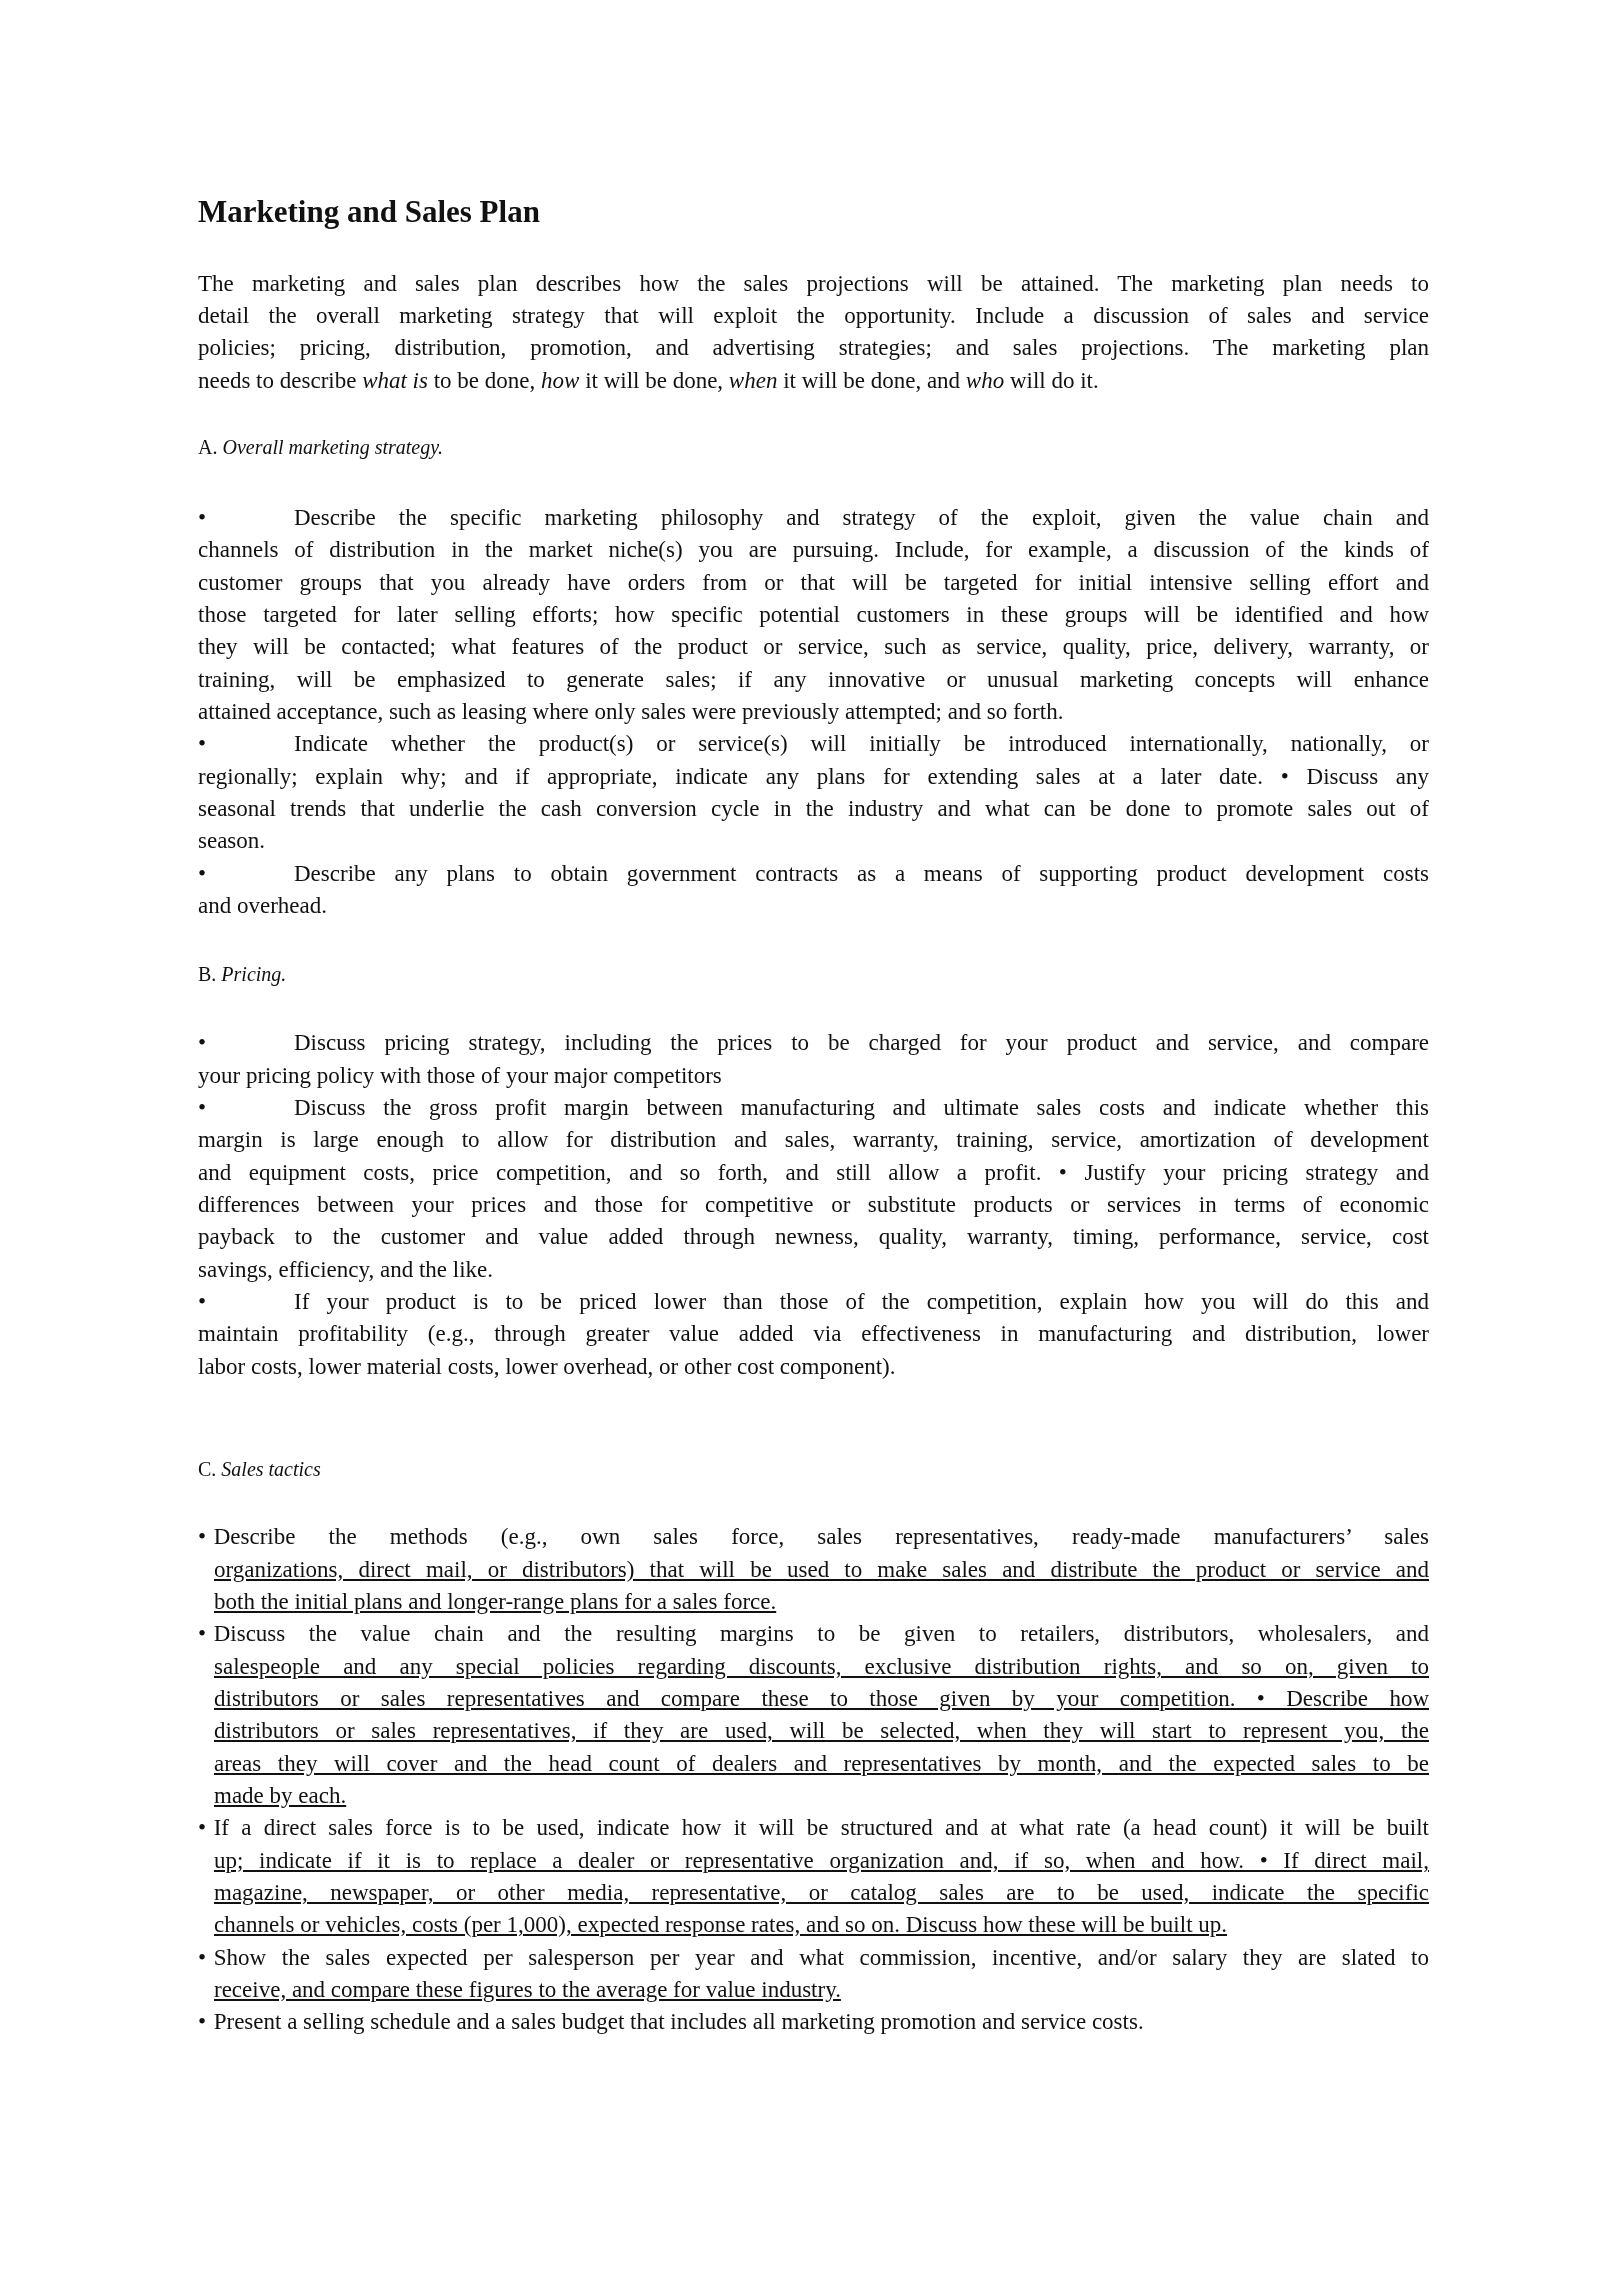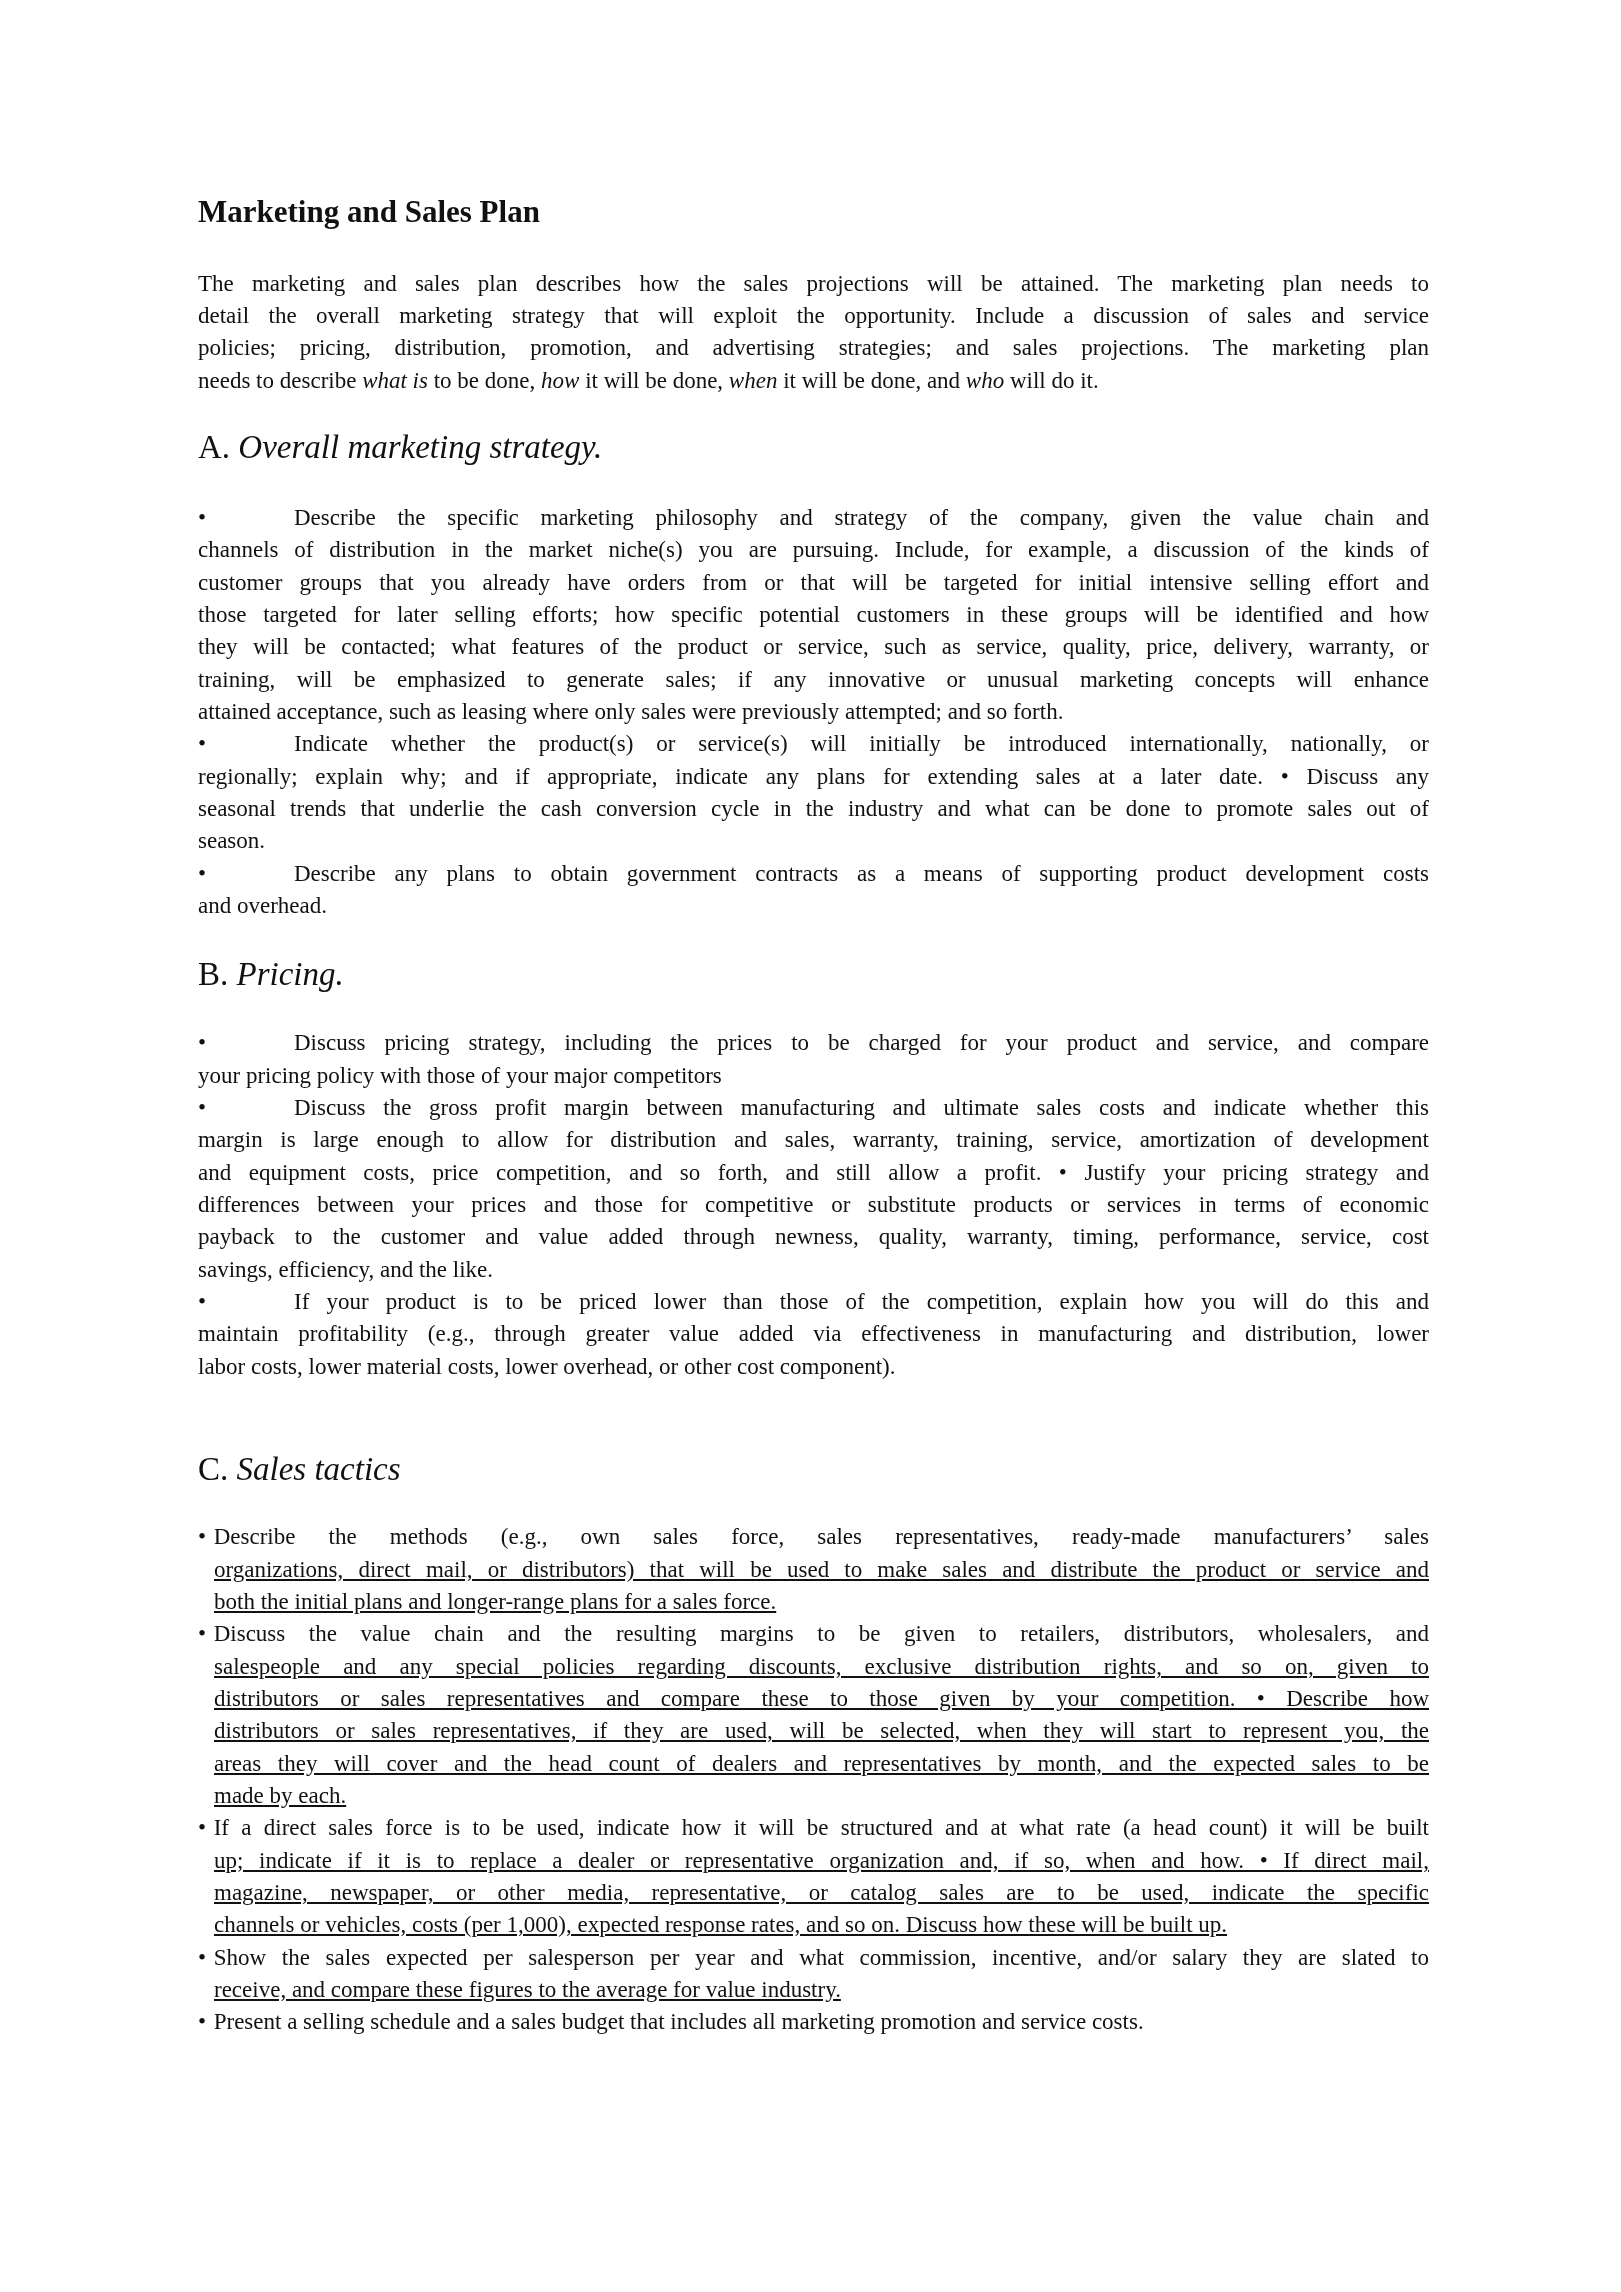--- a/index.html
+++ b/index.html
@@ -4,21 +4,21 @@
 <style>
   html, body { margin: 0; padding: 0; background: #ffffff; }
   body { width: 1621px; height: 2293px; position: relative; overflow: hidden;
          font-family: "Liberation Serif", "DejaVu Serif", serif; color: #111111; }
   .page { position: absolute; left: 0; top: 0; width: 1621px; height: 2084px; background: #fff; }
   .title { position: absolute; left: 198px; top: 192px; font-size: 31px; font-weight: bold; line-height: 39px; white-space: nowrap; }
   .line { position: absolute; left: 198px; width: 1231px; font-size: 23px; line-height: 32px; height: 32px;
           white-space: nowrap; text-align: justify; text-align-last: justify; }
   .line.last { text-align-last: left; }
   .line.indent2 { left: 214px; width: 1215px; text-decoration: underline; }
-  .heading { position: absolute; left: 198px; font-size: 33px; line-height: 32px; white-space: nowrap; }
+  .heading { position: absolute; left: 198px; font-size: 20px; line-height: 32px; white-space: nowrap; }
   .heading i { font-style: italic; }
   .bullet-tab { display: inline-block; width: 96px; }
   .bl { display: inline-block; width: 15.7px; }
   i { font-style: italic; }
 </style>
 </head>
 <body>
 
 <div class="page">
 
@@ -27,21 +27,21 @@
   <div>
     <div class="line" style="top:268px">The marketing and sales plan describes how the sales projections will be attained. The marketing plan needs to</div>
     <div class="line" style="top:300px">detail the overall marketing strategy that will exploit the opportunity. Include a discussion of sales and service</div>
     <div class="line" style="top:332px">policies; pricing, distribution, promotion, and advertising strategies; and sales projections. The marketing plan</div>
     <div class="line last" style="top:365px"><span>needs to describe </span><i>what is</i><span> to be done, </span><i>how</i><span> it will be done, </span><i>when</i><span> it will be done, and </span><i>who</i><span> will do it.</span></div>
   </div>
 
   <div class="heading" style="top:431px"><span>A.</span> <i>Overall marketing strategy.</i></div>
 
   <div>
-    <div class="line" style="top:502px"><span class="bullet-tab">•</span><span>Describe the specific marketing philosophy and strategy of the company, given the value chain and</span></div>
+    <div class="line" style="top:502px"><span class="bullet-tab">•</span><span>Describe the specific marketing philosophy and strategy of the exploit, given the value chain and</span></div>
     <div class="line" style="top:534px">channels of distribution in the market niche(s) you are pursuing. Include, for example, a discussion of the kinds of</div>
     <div class="line" style="top:567px">customer groups that you already have orders from or that will be targeted for initial intensive selling effort and</div>
     <div class="line" style="top:599px">those targeted for later selling efforts; how specific potential customers in these groups will be identified and how</div>
     <div class="line" style="top:631px">they will be contacted; what features of the product or service, such as service, quality, price, delivery, warranty, or</div>
     <div class="line" style="top:664px">training, will be emphasized to generate sales; if any innovative or unusual marketing concepts will enhance</div>
     <div class="line last" style="top:696px">attained acceptance, such as leasing where only sales were previously attempted; and so forth.</div>
     <div class="line" style="top:728px"><span class="bullet-tab">•</span><span>Indicate whether the product(s) or service(s) will initially be introduced internationally, nationally, or</span></div>
     <div class="line" style="top:761px">regionally; explain why; and if appropriate, indicate any plans for extending sales at a later date.  • Discuss any</div>
     <div class="line" style="top:793px">seasonal trends that underlie the cash conversion cycle in the industry and what can be done to promote sales out of</div>
     <div class="line last" style="top:825px">season.</div>

